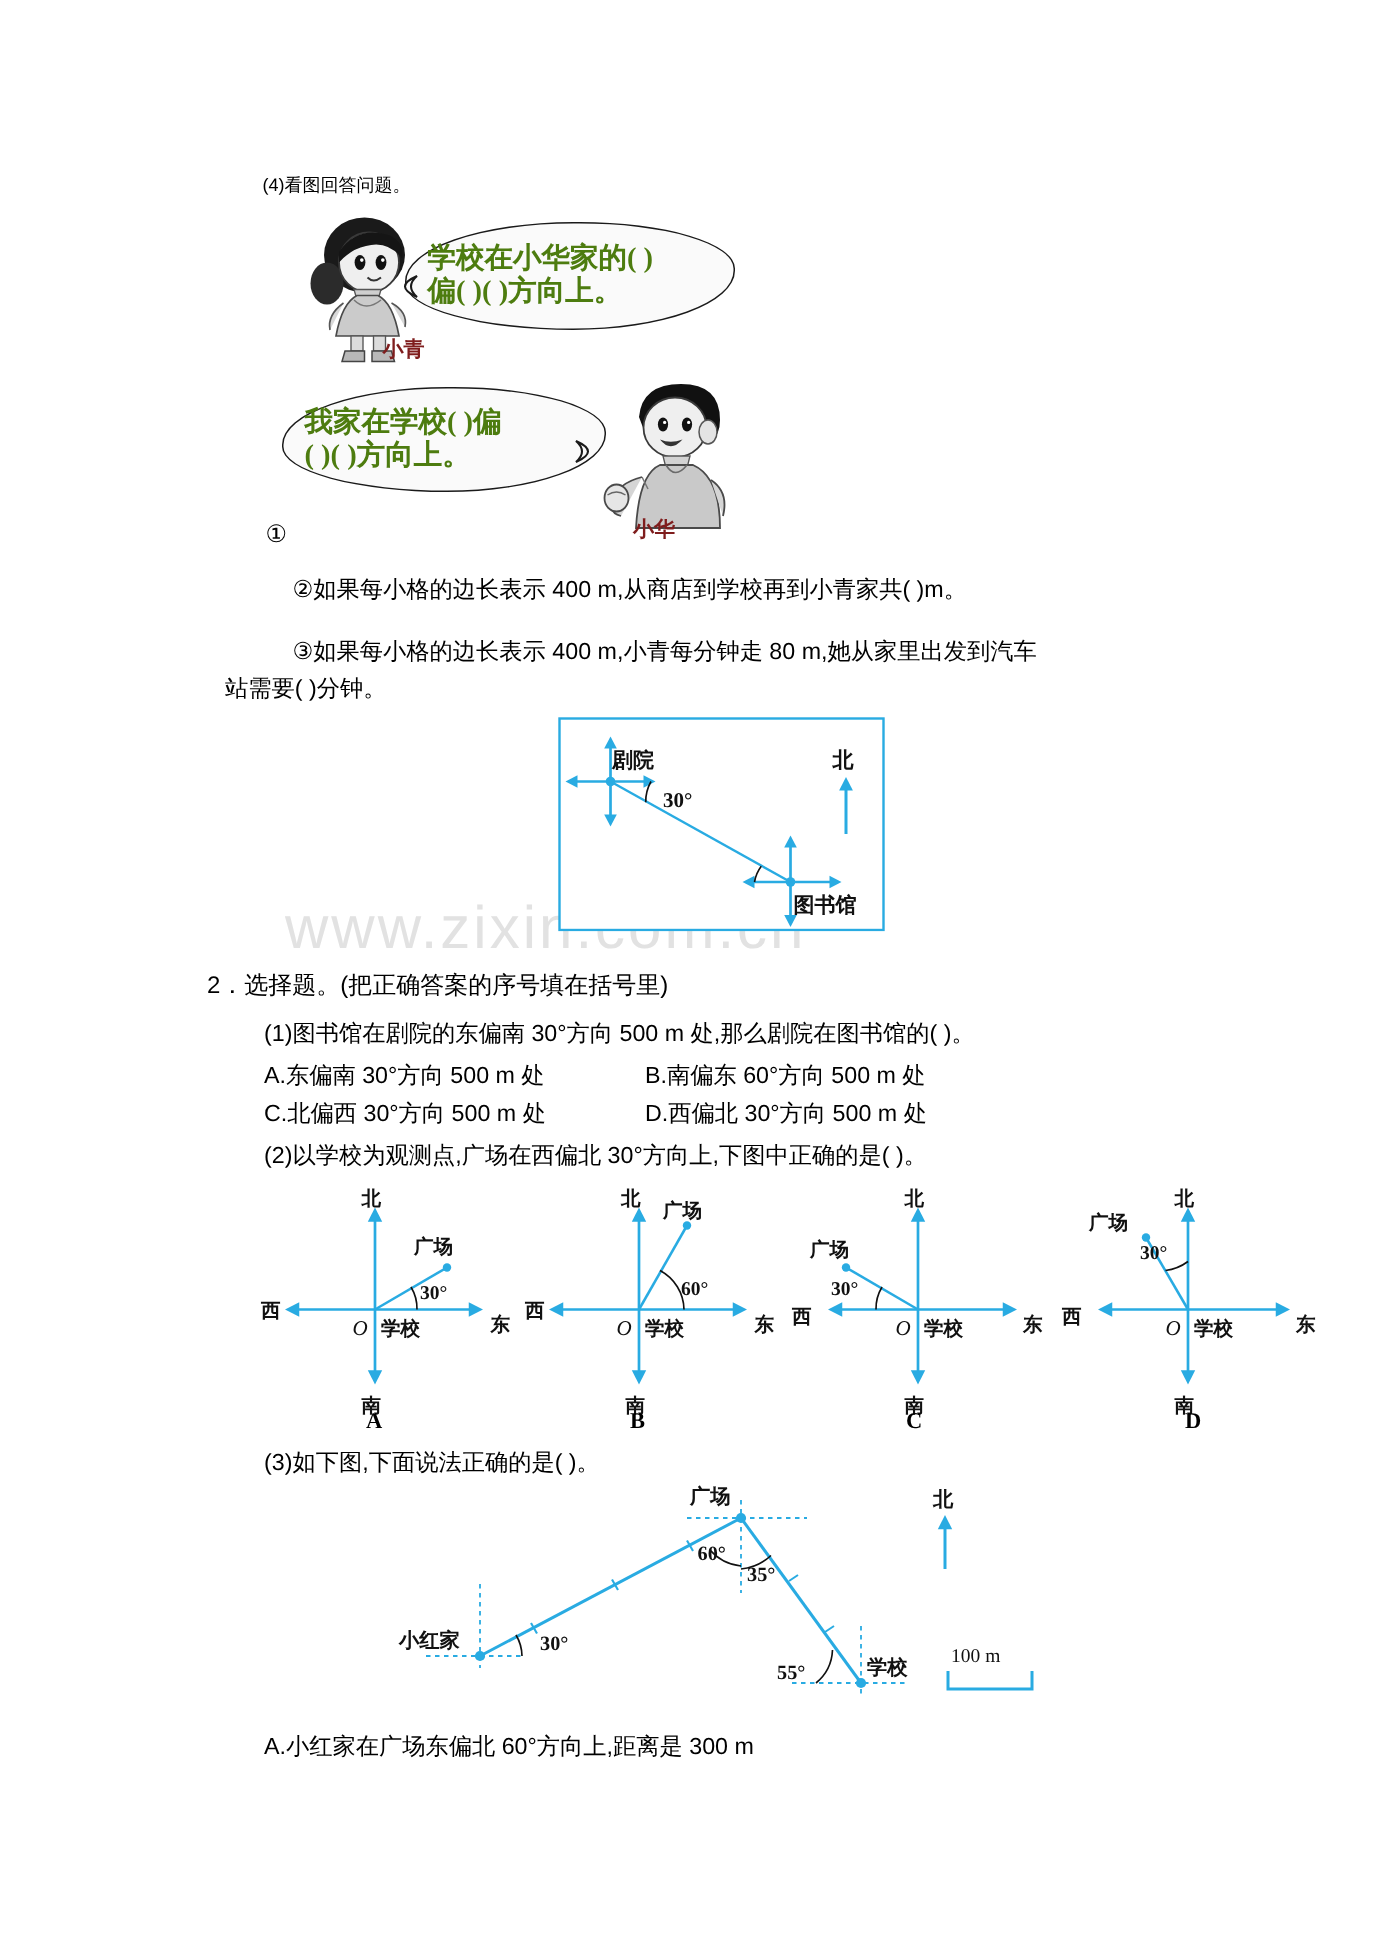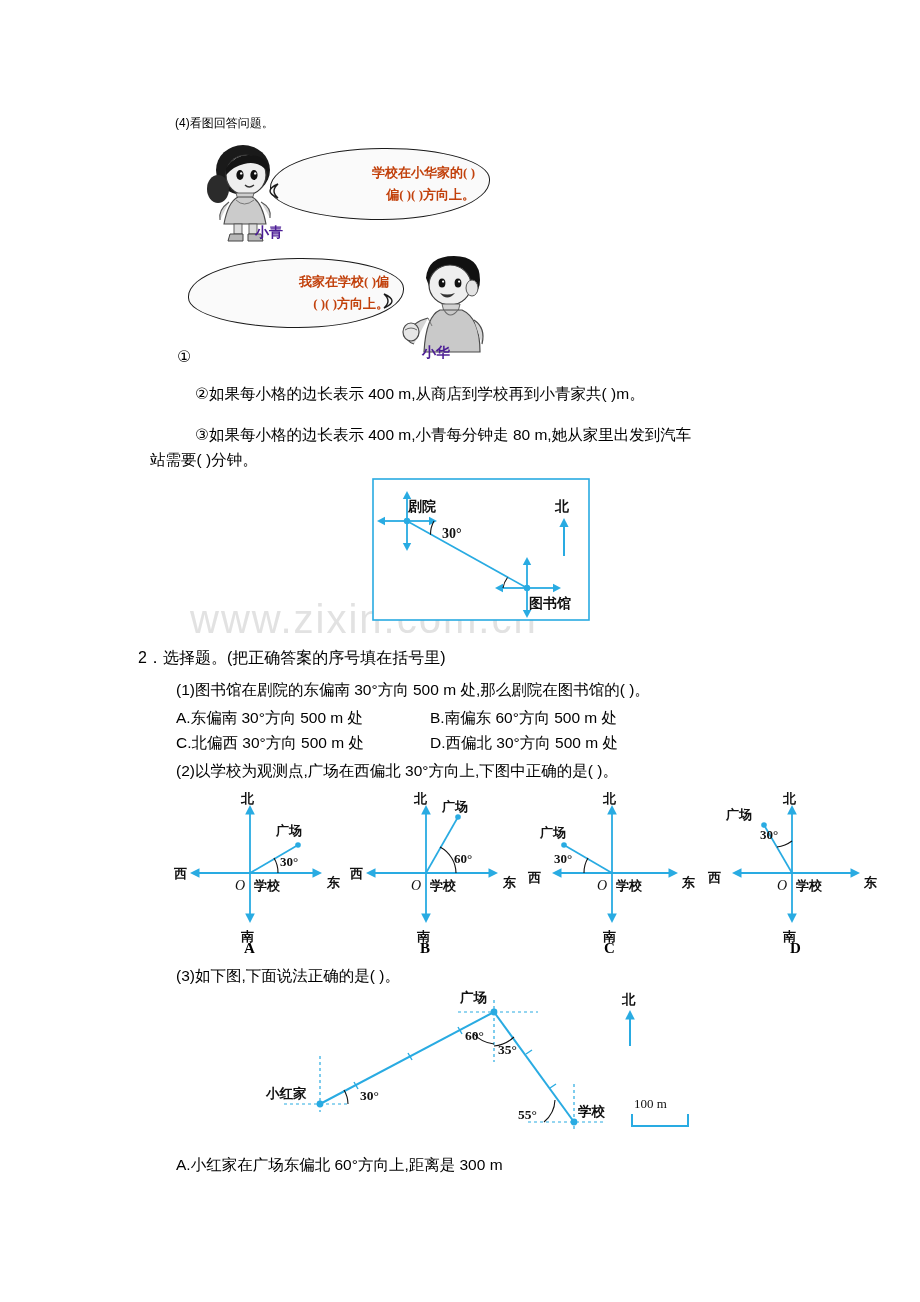--- a/index.html
+++ b/index.html
@@ -44,35 +44,35 @@
     position:absolute;
     border:1.6px solid #1a1a1a;
     background:#fafafa;
     border-radius:52% 48% 50% 52%/56% 44% 56% 44%;
     box-sizing:border-box;
   }
   .bubble .btxt{
     position:absolute;
     left:0;right:0;top:50%;
     transform:translateY(-50%);
-    text-align:right;
+    text-align:left;
     font-family:"Liberation Serif","DejaVu Serif",serif;
     font-weight:bold;
-    font-size:13px;
+    font-size:19px;
     line-height:22px;
-    color:#c2410c;
+    color:#4d7c0f;
     padding:0 14px;
     box-sizing:border-box;
   }
   .name-lbl{
     position:absolute;
     font-family:Liberation Sans, sans-serif;
     font-weight:bold;
     font-size:14px;
-    color:#4c1d95;
+    color:#7f1d1d;
   }
 
   
   .fig{position:absolute;}
 
   .cn-serif{
     font-family:"Liberation Serif","DejaVu Serif",serif;
     font-weight:bold;
   }
 </style>

